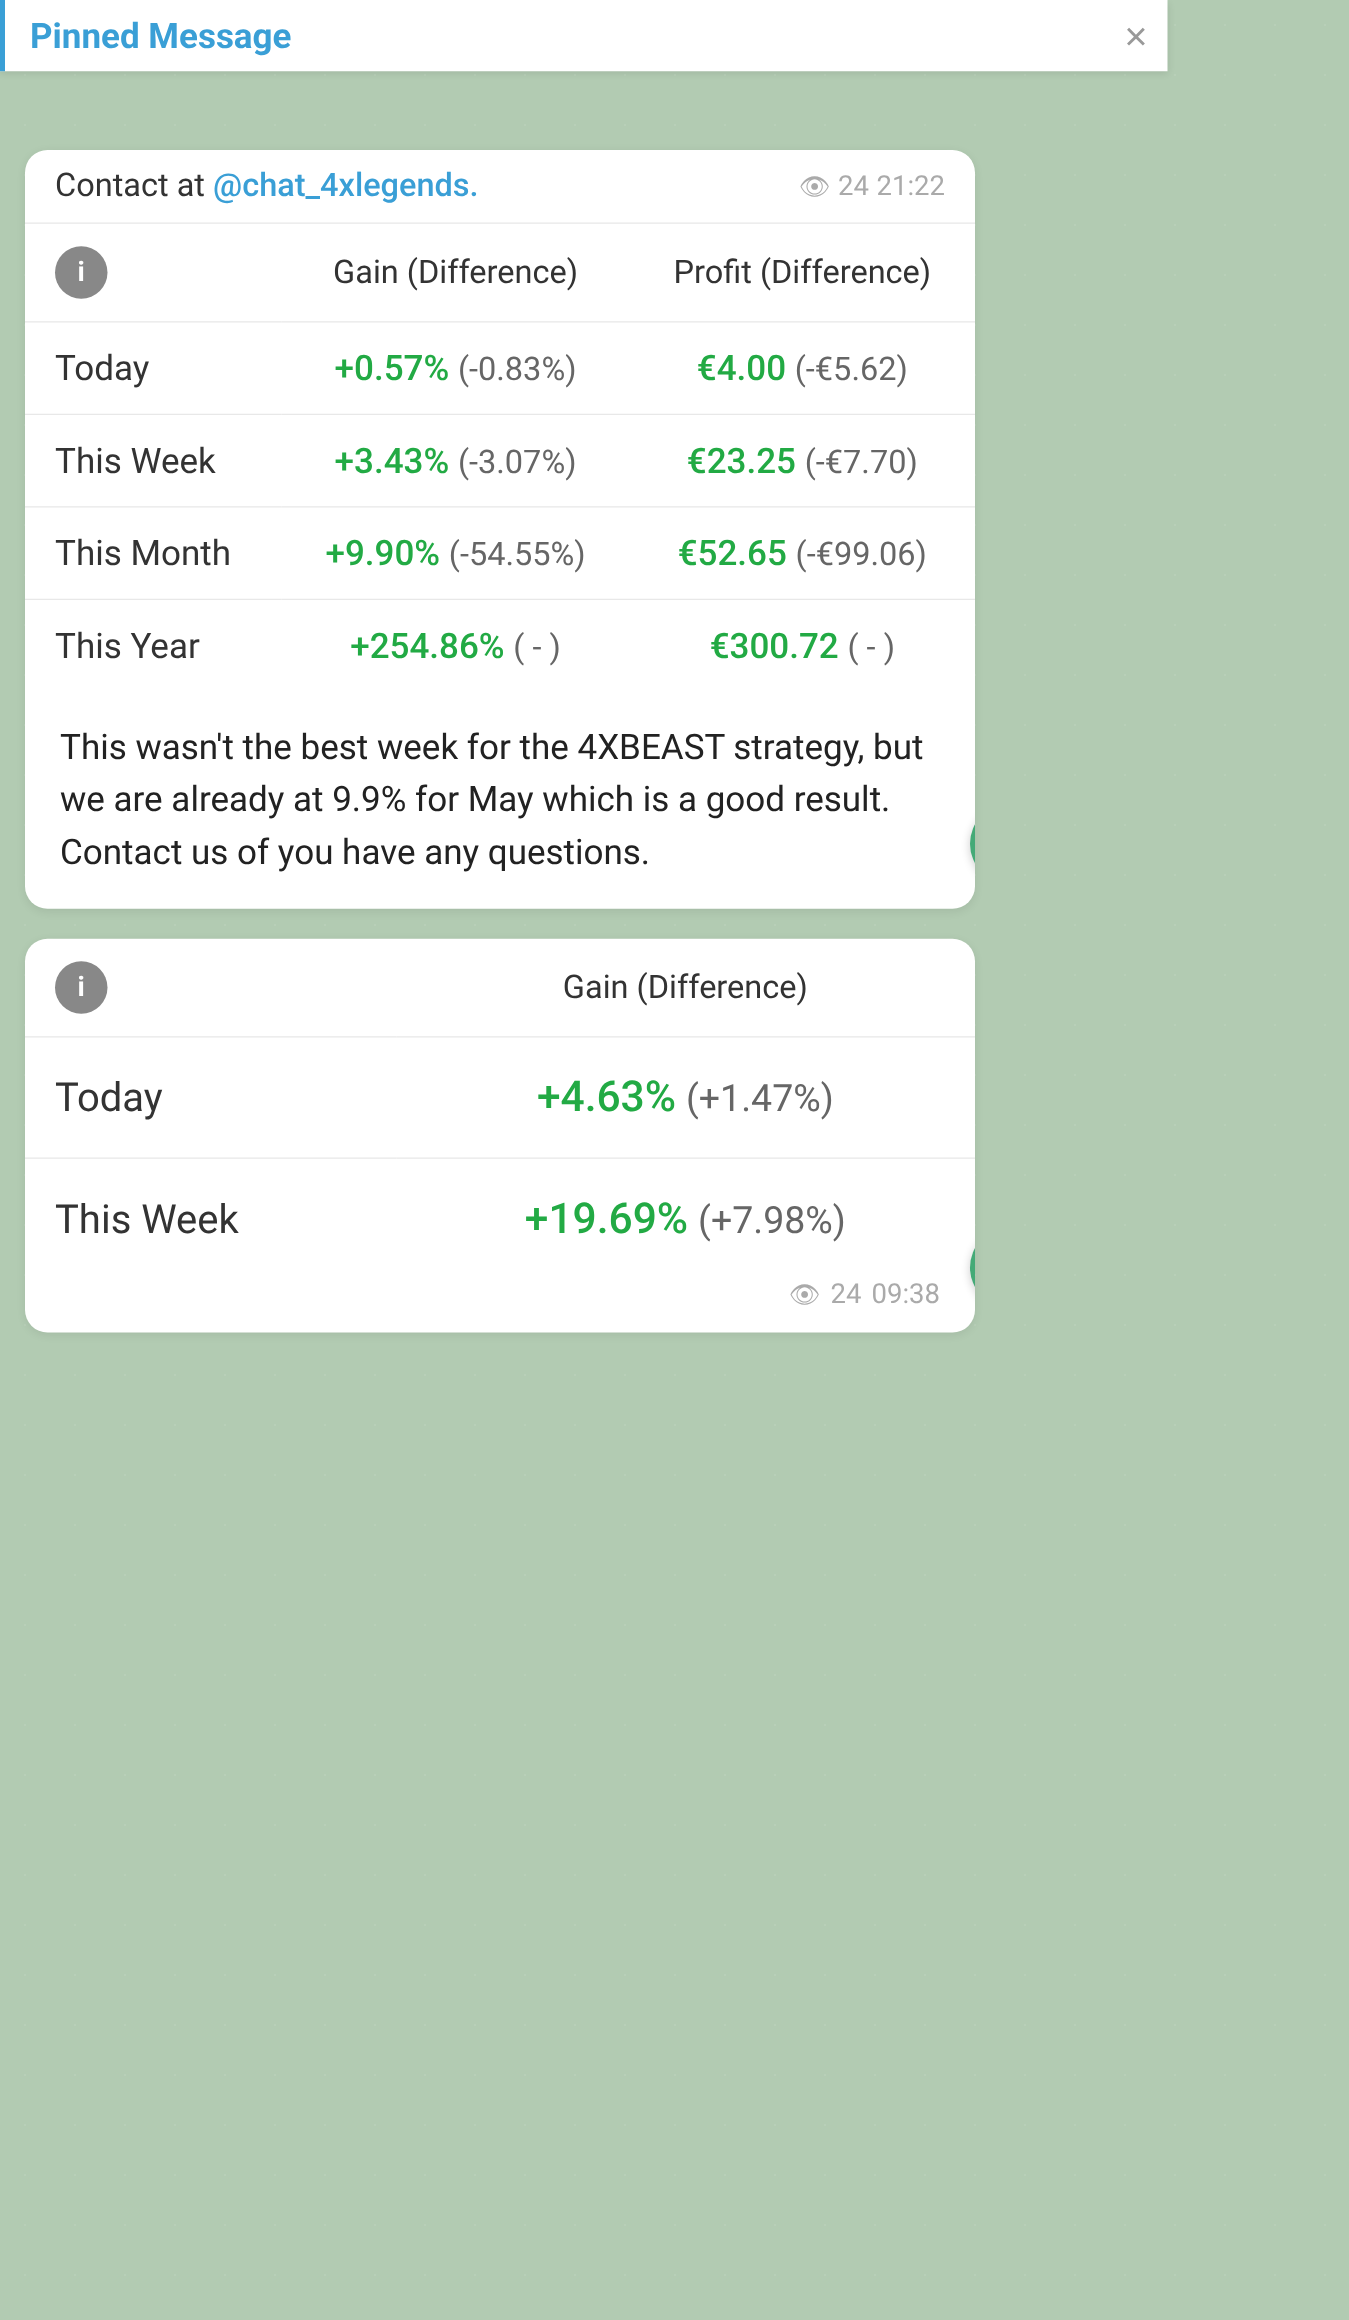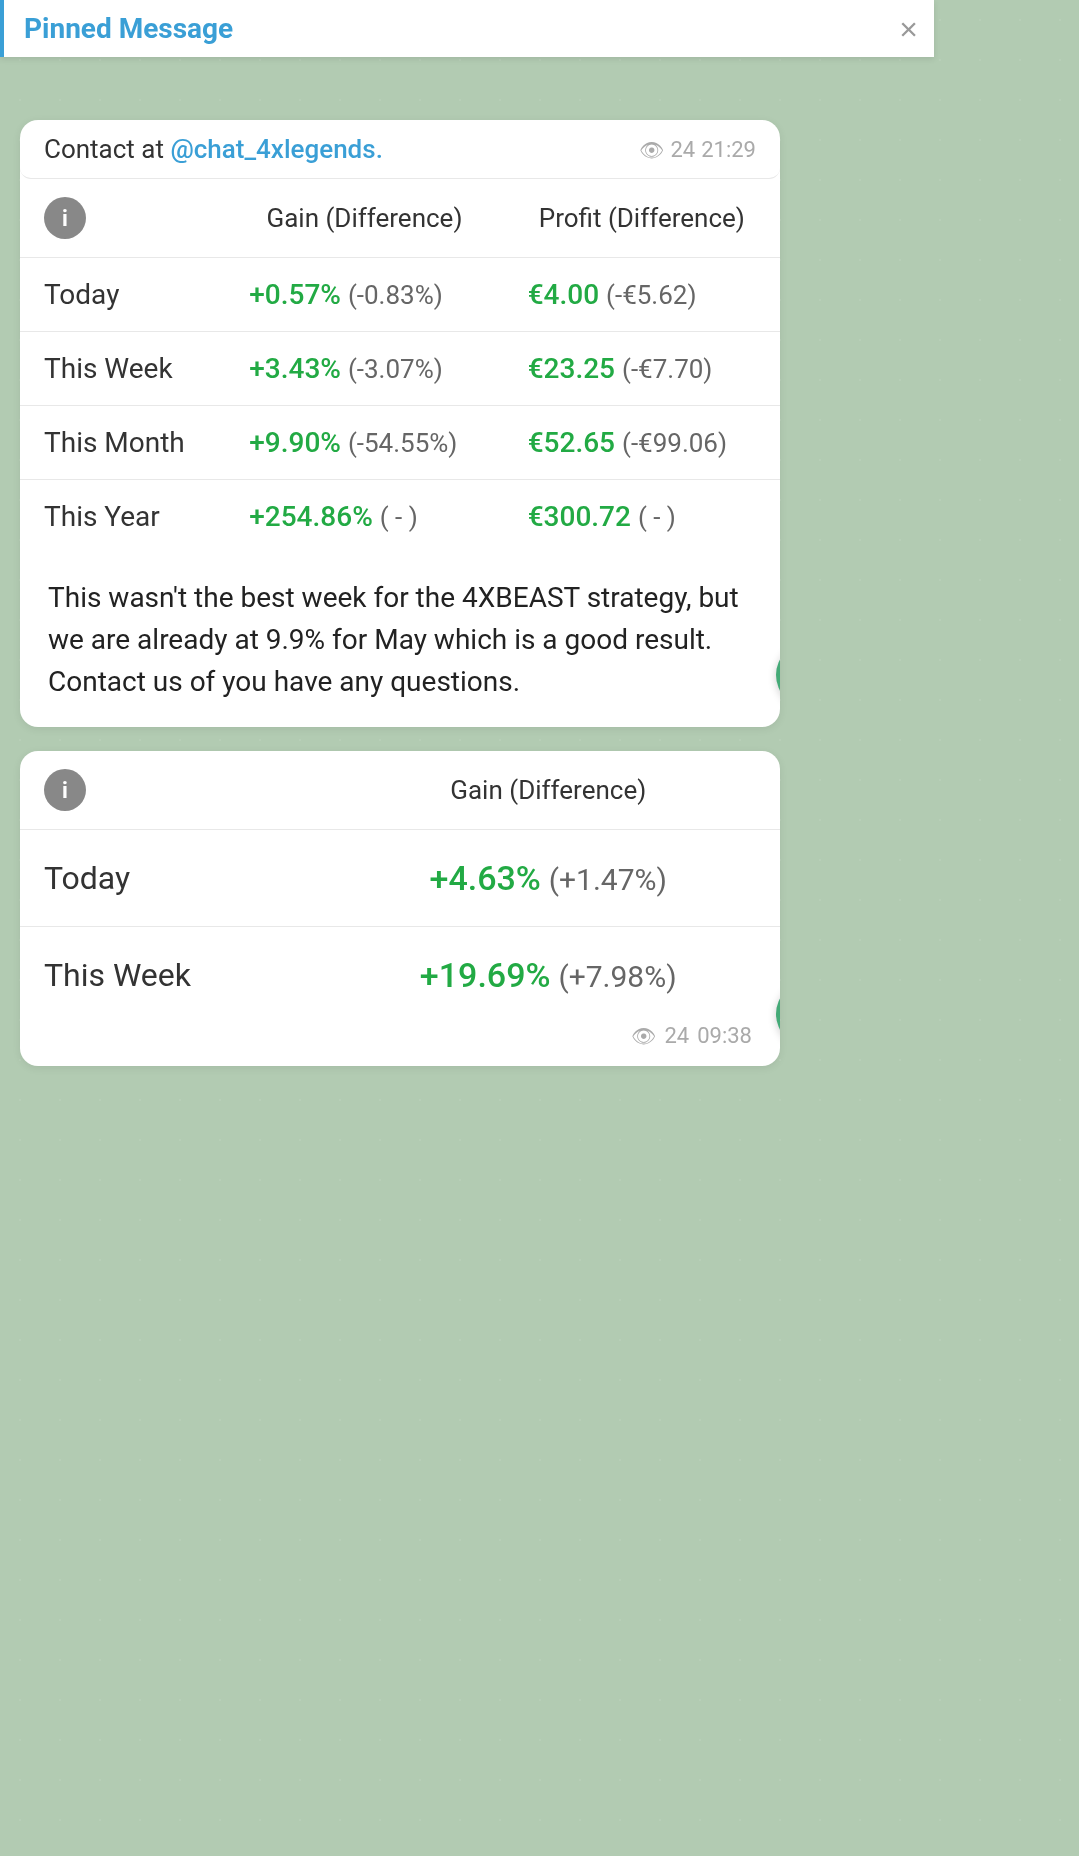--- a/index.html
+++ b/index.html
@@ -120,20 +120,21 @@
       font-size: 28px;
       color: #333;
       border-top: 1px solid #e8e8e8;
     }
 
     .stats-table td:first-child {
       font-weight: 400;
     }
 
     .stats-table td:not(:first-child) {
+      text-align: center;
     }
 
     .green-val {
       color: #22aa44;
       font-weight: 500;
     }
 
     .grey-diff {
       color: #666;
       font-size: 26px;
@@ -188,21 +189,20 @@
 
     
     .scrolled-contact {
       padding: 14px 24px;
       font-size: 26px;
       color: #333;
       border-bottom: 1px solid #e8e8e8;
       display: flex;
       align-items: center;
       justify-content: space-between;
-      border-radius: 11px;
     }
   </style>
 </head>
 <body>
 
 <div class="pinned-bar">
   <span class="pinned-title">Pinned Message</span>
   <button class="pinned-close">×</button>
 </div>
 
@@ -210,21 +210,21 @@
 
   <div class="message-bubble" style="position:relative;">
 
     <div class="scrolled-contact">
       <span>
         <span>Contact at </span><span class="contact-link">@chat_4xlegends.</span>
       </span>
       <div class="msg-meta">
         <span class="eye-icon"></span>
         <span>24</span>
-        <span>21:29</span>
+        <span>21:22</span>
       </div>
     </div>
 
     <table class="stats-table">
       <thead>
         <tr>
           <th>
             <div class="info-icon">i</div>
           </th>
           <th>Gain (Difference)</th>

